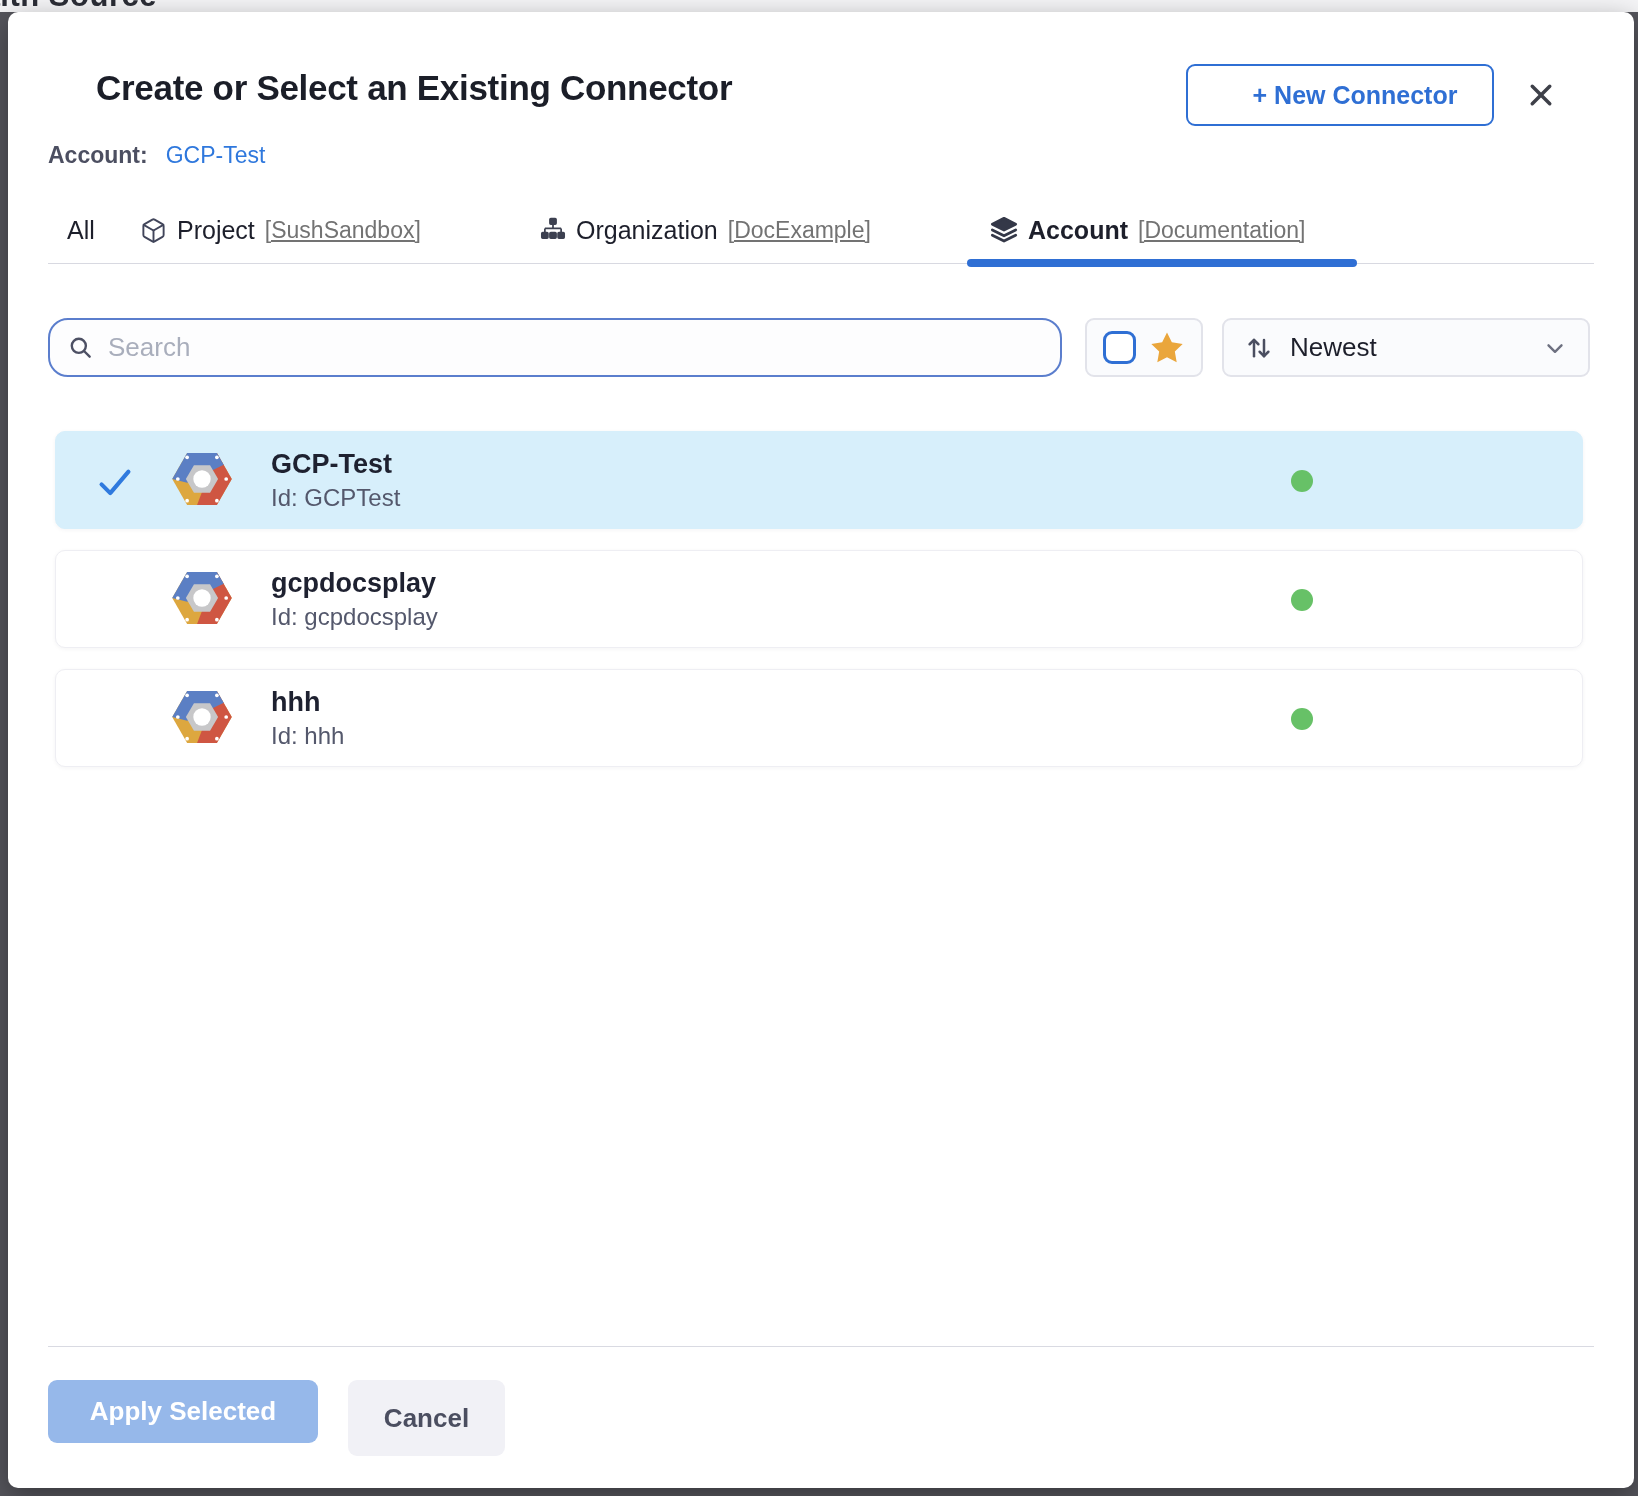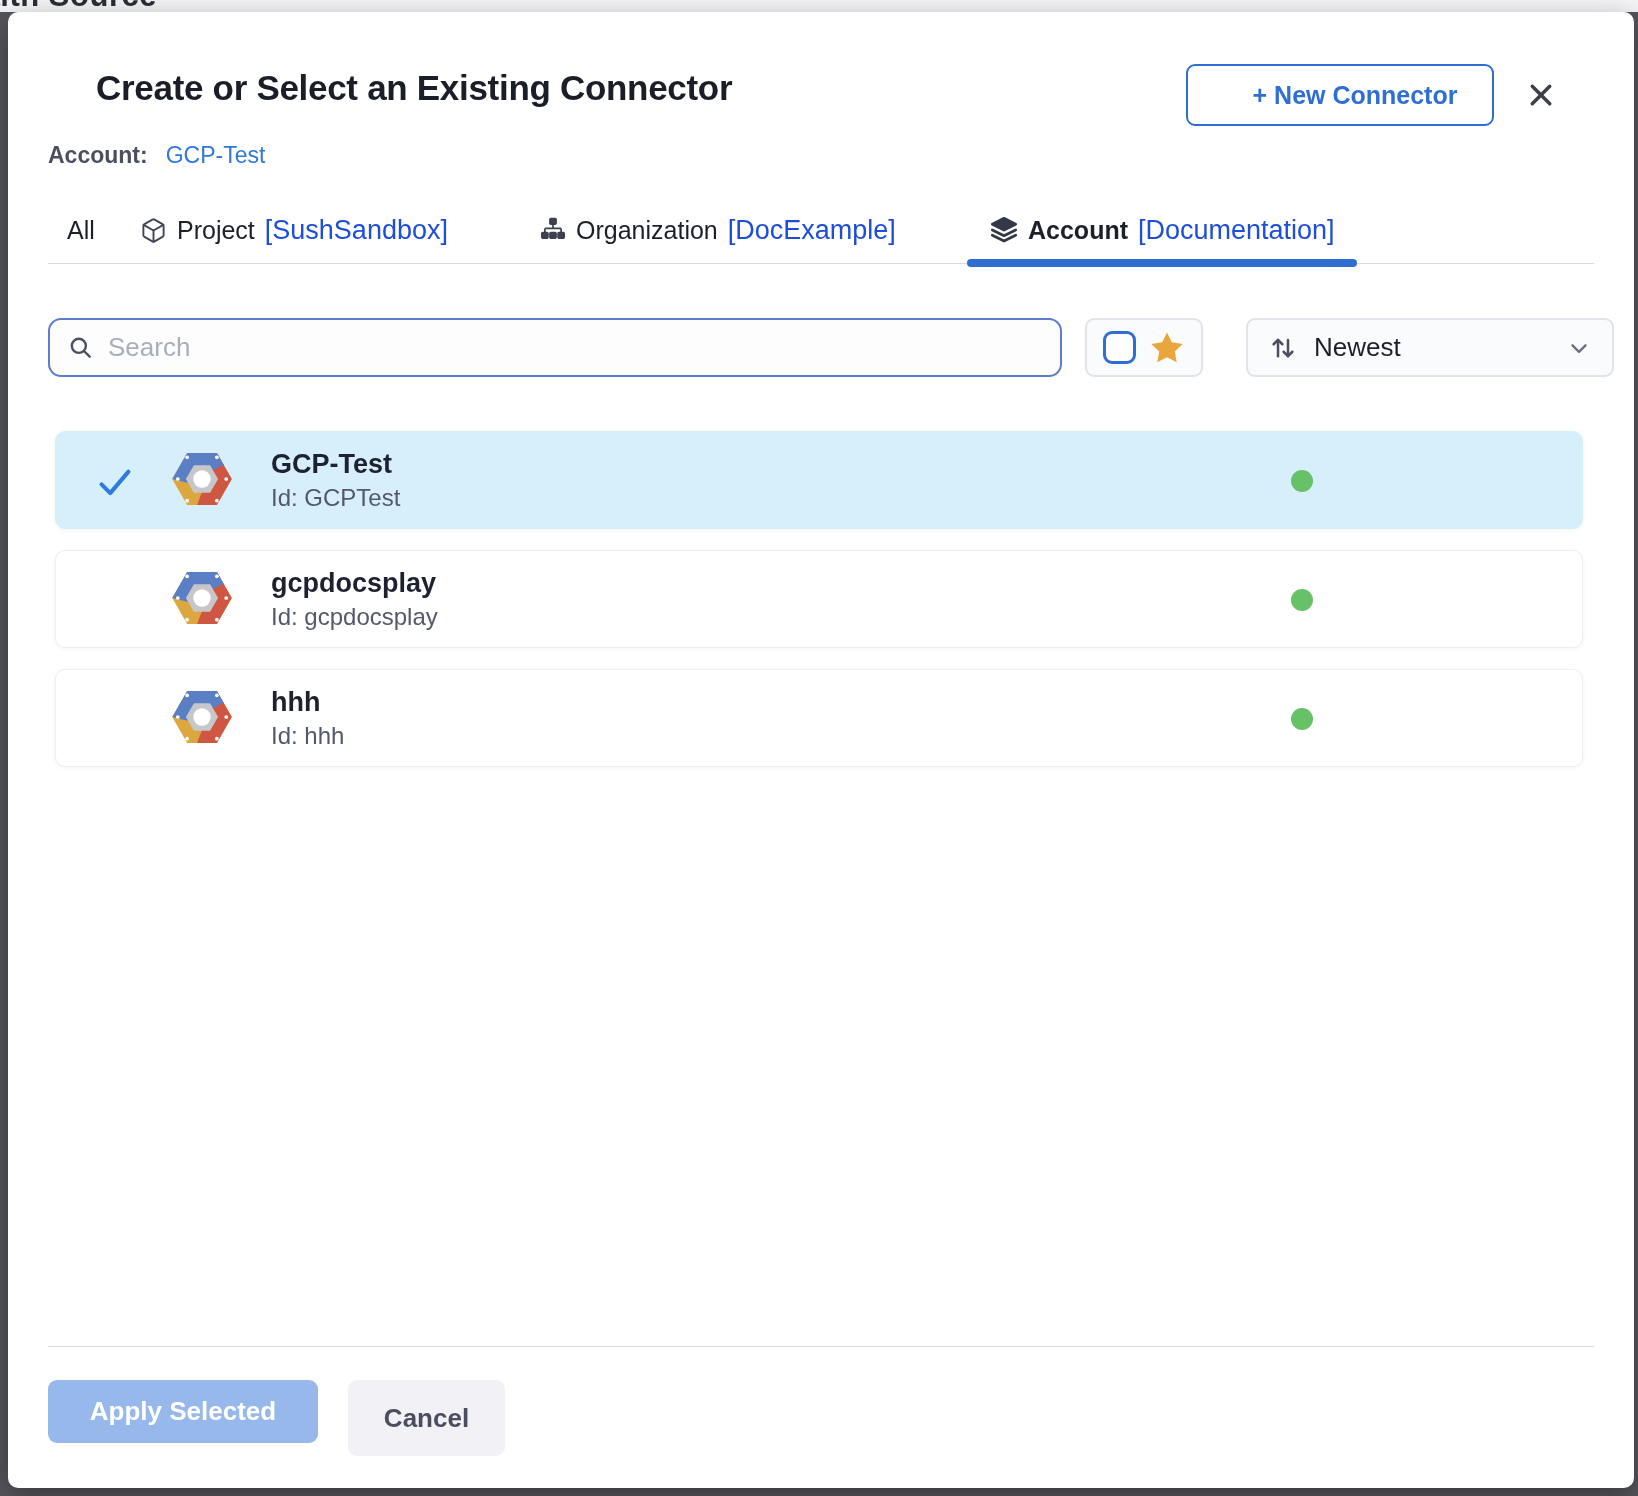--- a/index.html
+++ b/index.html
@@ -50,52 +50,52 @@
   
   .tabbar {
     position:absolute; left:40px; top:184px; width:1546px; height:68px;
     border-bottom:1px solid #d8d9e1;
   }
   .tab {
     position:absolute; top:0; height:68px;
     display:flex; align-items:center; gap:10px; cursor:pointer;
   }
   .tab-label { font-size:25px; font-weight:500; color:#1d1f2b; }
-  .tab-scope { font-size:27px; font-weight:400; color:#1d4ed8; }
+  .tab-scope { font-size:23px; font-weight:400; color:#737373;text-decoration:underline; }
   .tab.active .tab-label { font-weight:600; }
   .tab-underline {
     position:absolute; left:919px; bottom:-4px; width:390px; height:8px;
     border-radius:5px; background:#2f6fd4;
   }
   .tab-icon { display:flex; align-items:center; }
 
   
   .search-box {
     position:absolute; left:40px; top:306px; width:1014px; height:59px;
-    border:2px solid #5b7ecd; border-radius:13px; background:#fdfdfe;
+    border:2px solid #5b7ecd; border-radius:20px; background:#fdfdfe;
     display:flex; align-items:center; padding:0 18px; gap:14px;
   }
   .search-box input {
     flex:1; border:none; outline:none; background:transparent;
     font-size:26px; color:#2b2d3a; font-family:inherit;
   }
   .search-box input::placeholder { color:#a9aebc; }
   .fav-control {
     position:absolute; left:1077px; top:306px; width:118px; height:59px;
     background:#fafbfd; border:2px solid #e2e3ea; border-radius:9px;
     display:flex; align-items:center; justify-content:center; gap:12px; cursor:pointer;
   }
   .fav-checkbox {
     width:33px; height:33px; background:#fff;
     border:3px solid #2f6fd4; border-radius:9px; cursor:pointer;
   }
   .sort-select {
     position:absolute; left:1214px; top:306px; width:368px; height:59px;
     background:#fafbfd; border:2px solid #e2e3ea; border-radius:9px;
-    display:flex; align-items:center; padding:0 20px; gap:16px; cursor:pointer;margin-left:24px;
+    display:flex; align-items:center; padding:0 20px; gap:16px; cursor:pointer;
   }
   .sort-label { font-size:26px; color:#1d1f2b; font-weight:500; flex:1; }
 
   
   .row {
     position:absolute; left:47px; width:1528px; height:98px;
     background:#fff; border:1px solid #eeeef3; border-radius:10px;
     box-shadow:0 1px 4px rgba(40,41,61,.05); cursor:pointer;
   }
   .row.selected { background:#d7effb; border-color:#d7effb; }

